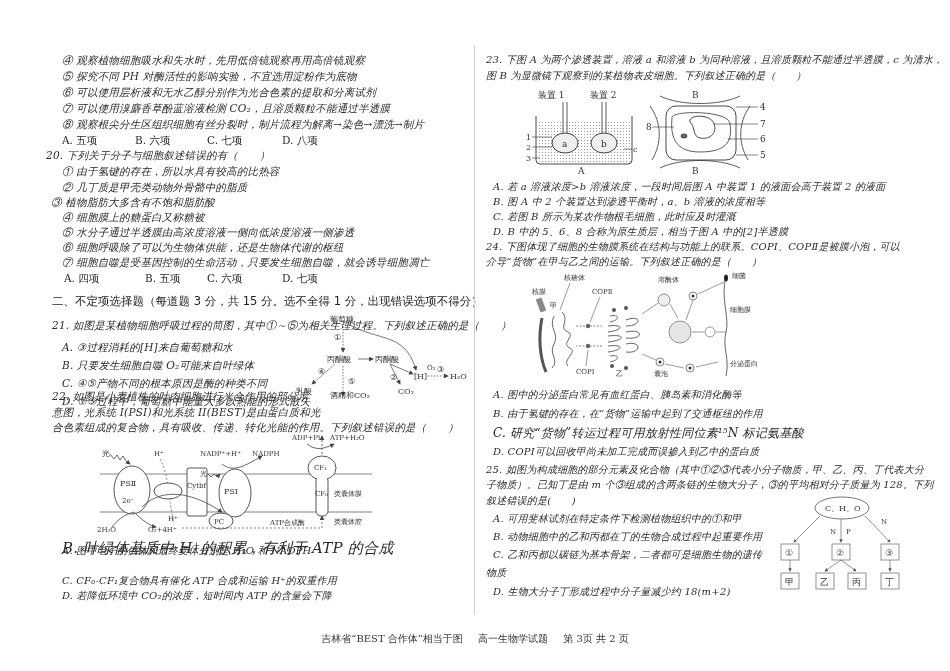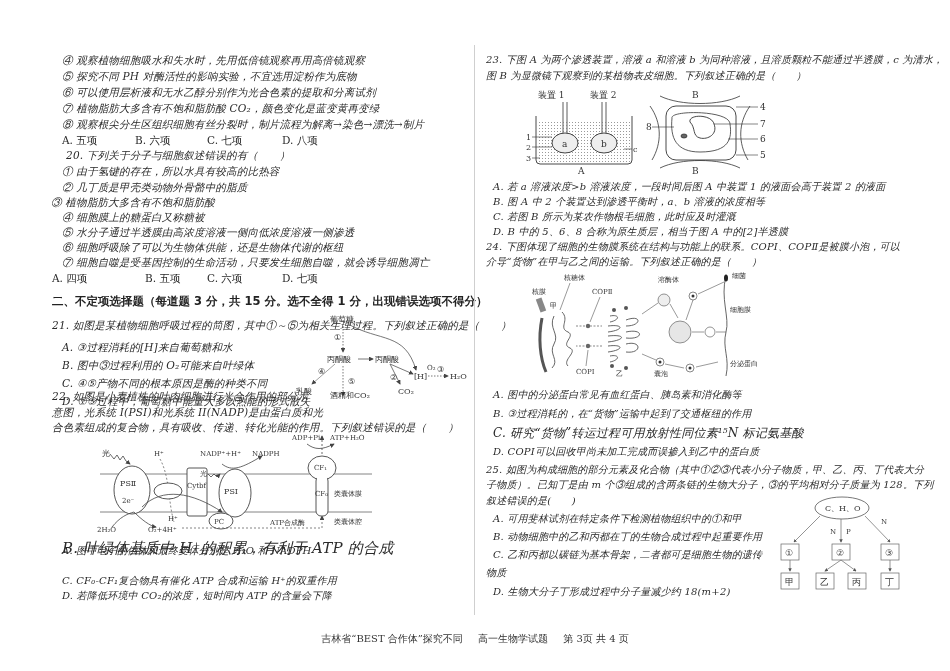--- a/index.html
+++ b/index.html
@@ -1,58 +1,58 @@
 <!DOCTYPE html>
 <html><head>
 <meta charset="utf-8">
 <style>
   html, body { margin:0; padding:0; background:#ffffff; }
   body { width:950px; height:671px; position:relative; overflow:hidden;
          font-family:"DejaVu Serif","Liberation Serif",serif; color:#2a2a2a; }
   .line { position:absolute; font-size:10.5px; line-height:14px; white-space:nowrap; letter-spacing:0.2px;font-style:italic; }
   .opt4 { position:absolute; font-size:10.5px; line-height:14px; white-space:nowrap; }
-  .sec { position:absolute; font-size:12px; font-weight:bold; line-height:16px; white-space:nowrap;
+  .sec { position:absolute; font-size:12px; font-weight:normal; line-height:16px; white-space:nowrap;
          font-family:"DejaVu Sans","Liberation Sans",sans-serif; color:#222; }
   .divider { position:absolute; left:474px; top:45px; width:1px; height:570px; background:#cfcfcf; }
   .footer { position:absolute; top:632px; left:0; width:950px; text-align:center; font-size:10px; color:#333; }
   .footer span { margin:0 6px; }
   svg text { font-family:"DejaVu Serif","Liberation Serif",serif; fill:#333; }
 </style>
 </head>
 <body>
 
 <div>
   <div class="line" style="left:62px;top:53px">④ 观察植物细胞吸水和失水时，先用低倍镜观察再用高倍镜观察</div>
   <div class="line" style="left:62px;top:69px">⑤ 探究不同 PH 对酶活性的影响实验，不宜选用淀粉作为底物</div>
   <div class="line" style="left:62px;top:85px">⑥ 可以使用层析液和无水乙醇分别作为光合色素的提取和分离试剂</div>
-  <div class="line" style="left:62px;top:101px">⑦ 植物脂肪大多含有不饱和脂肪酸 CO₂，颜色变化是蓝变黄再变绿</div>
+  <div class="line" style="left:62px;top:101px">⑦ 可以使用溴麝香草酚蓝溶液检测 CO₂，且溶质颗粒不能通过半透膜</div>
   <div class="line" style="left:62px;top:117px">⑧ 观察根尖分生区组织细胞有丝分裂时，制片流程为解离→染色→漂洗→制片</div>
   <div class="opt4" style="left:62px;top:133px">A. 五项</div>
   <div class="opt4" style="left:135px;top:133px">B. 六项</div>
   <div class="opt4" style="left:207px;top:133px">C. 七项</div>
   <div class="opt4" style="left:282px;top:133px">D. 八项</div>
 
-  <div class="line" style="left:66px;top:148px">20. 下列关于分子与细胞叙述错误的有（　　）</div>
+  <div class="line" style="left:46px;top:148px">20. 下列关于分子与细胞叙述错误的有（　　）</div>
   <div class="line" style="left:62px;top:164px">① 由于氢键的存在，所以水具有较高的比热容</div>
   <div class="line" style="left:62px;top:180px">② 几丁质是甲壳类动物外骨骼中的脂质</div>
   <div class="line" style="left:51px;top:195px">③ 植物脂肪大多含有不饱和脂肪酸</div>
   <div class="line" style="left:62px;top:210px">④ 细胞膜上的糖蛋白又称糖被</div>
   <div class="line" style="left:62px;top:225px">⑤ 水分子通过半透膜由高浓度溶液一侧向低浓度溶液一侧渗透</div>
   <div class="line" style="left:62px;top:240px">⑥ 细胞呼吸除了可以为生物体供能，还是生物体代谢的枢纽</div>
   <div class="line" style="left:62px;top:255px">⑦ 细胞自噬是受基因控制的生命活动，只要发生细胞自噬，就会诱导细胞凋亡</div>
-  <div class="opt4" style="left:52px;top:271px">A. 四项</div>
+  <div class="opt4" style="left:64px;top:271px">A. 四项</div>
   <div class="opt4" style="left:145px;top:271px">B. 五项</div>
   <div class="opt4" style="left:207px;top:271px">C. 六项</div>
   <div class="opt4" style="left:282px;top:271px">D. 七项</div>
 
   <div class="sec" style="left:52px;top:293px;font-size:11.5px">二、不定项选择题（每道题 3 分，共 15 分。选不全得 1 分，出现错误选项不得分）</div>
 
   <div class="line" style="left:52px;top:318px">21. 如图是某植物细胞呼吸过程的简图，其中①～⑤为相关生理过程。下列叙述正确的是（　　）</div>
   <div class="line" style="left:62px;top:340px">A. ③过程消耗的[H]来自葡萄糖和水</div>
-  <div class="line" style="left:62px;top:358px">B. 图中③过程利用的 O₂可能来自叶绿体</div>
+  <div class="line" style="left:62px;top:358px">B. 只要发生细胞自噬 O₂可能来自叶绿体</div>
   <div class="line" style="left:62px;top:376px">C. ④⑤产物不同的根本原因是酶的种类不同</div>
 
   <svg style="position:absolute;left:290px;top:312px" width="180" height="90" viewBox="0 0 180 90">
     <defs>
       <marker id="ah" markerWidth="6" markerHeight="6" refX="5" refY="3" orient="auto">
         <path d="M0,0 L6,3 L0,6 z" fill="#444"></path>
       </marker>
     </defs>
     <text x="40" y="10" font-size="8">葡萄糖</text>
     <text x="44" y="28" font-size="8">①</text>
@@ -73,21 +73,21 @@
     <line x1="45" y1="52" x2="22" y2="72" stroke="#888" stroke-width="0.8" marker-end="url(#ah)"></line>
     <text x="28" y="62" font-size="8">④</text>
     <text x="6" y="82" font-size="8">乳酸</text>
     <line x1="53" y1="54" x2="53" y2="84" stroke="#555" stroke-width="0.8" stroke-dasharray="1.5,1.5" marker-end="url(#ah)"></line>
     <text x="58" y="72" font-size="8">⑤</text>
   </svg>
   <div class="line" style="left:62px;top:394px">D. ①⑤过程中，葡萄糖中能量大多以热能的形式散失</div>
   <div style="position:absolute;left:330px;top:390px;font-size:8px">酒精和CO₂</div>
 
   <div class="line" style="left:52px;top:389px">22. 如图是小麦植株的叶肉细胞进行光合作用的部分示</div>
-  <div class="line" style="left:52px;top:405px">意图，光系统 I(PSI)和光系统 II(NADP)是由蛋白质和光</div>
+  <div class="line" style="left:52px;top:405px">意图，光系统 I(PSI)和光系统 II(BEST)是由蛋白质和光</div>
   <div class="line" style="left:52px;top:420px">合色素组成的复合物，具有吸收、传递、转化光能的作用。下列叙述错误的是（　　）</div>
 
   <svg style="position:absolute;left:72px;top:432px" width="310" height="102" viewBox="0 0 310 102">
     <defs>
       <marker id="ah2" markerWidth="6" markerHeight="6" refX="5" refY="3" orient="auto">
         <path d="M0,0 L6,3 L0,6 z" fill="#444"></path>
       </marker>
     </defs>
     <line x1="28" y1="42" x2="300" y2="42" stroke="#777" stroke-width="0.9"></line>
     <line x1="28" y1="80" x2="300" y2="80" stroke="#777" stroke-width="0.9"></line>
@@ -248,21 +248,21 @@
     <circle cx="130" cy="94" r="1.5" fill="#333"></circle>
     <text x="124" y="108" font-size="7">囊泡</text>
     <line x1="135" y1="96" x2="154" y2="100" stroke="#555" stroke-width="0.6"></line>
     <circle cx="160" cy="100" r="4" stroke="#555" stroke-width="0.7" fill="#fff"></circle>
     <circle cx="160" cy="100" r="1.5" fill="#333"></circle>
     <line x1="166" y1="99" x2="188" y2="94" stroke="#555" stroke-width="0.6"></line>
     <text x="200" y="98" font-size="7">分泌蛋白</text>
   </svg>
 
   <div class="line" style="left:493px;top:388px;font-size:10px">A. 图中的分泌蛋白常见有血红蛋白、胰岛素和消化酶等</div>
-  <div class="line" style="left:493px;top:407px;font-size:10px">B. ③过程消耗的，在“货物”运输中起到了交通枢纽的作用</div>
+  <div class="line" style="left:493px;top:407px;font-size:10px">B. 由于氢键的存在，在“货物”运输中起到了交通枢纽的作用</div>
   <div class="line" style="left:493px;top:426px;font-size:12px">C. 研究“货物”转运过程可用放射性同位素¹⁵N 标记氨基酸</div>
   <div class="line" style="left:493px;top:445px;font-size:10px">D. COPⅠ可以回收甲尚未加工完成而误掺入到乙中的蛋白质</div>
 
   <div class="line" style="left:486px;top:463px;font-size:10px">25. 如图为构成细胞的部分元素及化合物（其中①②③代表小分子物质，甲、乙、丙、丁代表大分</div>
   <div class="line" style="left:486px;top:478px;font-size:10px">子物质）。已知丁是由 m 个③组成的含两条链的生物大分子，③的平均相对分子质量为 128。下列</div>
   <div class="line" style="left:486px;top:494px;font-size:10px">叙述错误的是(　　)</div>
 
   <div class="line" style="left:493px;top:512px;font-size:10px">A. 可用斐林试剂在特定条件下检测植物组织中的①和甲</div>
   <div class="line" style="left:493px;top:530px;font-size:10px">B. 动物细胞中的乙和丙都在丁的生物合成过程中起重要作用</div>
   <div class="line" style="left:493px;top:548px;font-size:10px">C. 乙和丙都以碳链为基本骨架，二者都可是细胞生物的遗传</div>
@@ -298,16 +298,16 @@
     <rect x="46" y="79" width="18" height="16" stroke="#666" stroke-width="0.7" fill="#fff"></rect>
     <text x="50" y="91" font-size="9">乙</text>
     <rect x="78" y="79" width="18" height="16" stroke="#666" stroke-width="0.7" fill="#fff"></rect>
     <text x="82" y="91" font-size="9">丙</text>
     <rect x="111" y="79" width="18" height="16" stroke="#666" stroke-width="0.7" fill="#fff"></rect>
     <text x="115" y="91" font-size="9">丁</text>
   </svg>
 </div>
 
 <div class="footer">
-  <span>吉林省“BEST 合作体”探究不同</span>
+  <span>吉林省“BEST 合作体”相当于图</span>
   <span>高一生物学试题</span>
-  <span>第 3页  共 4 页</span>
+  <span>第 3页  共 2 页</span>
 </div>
 
 </body></html>

